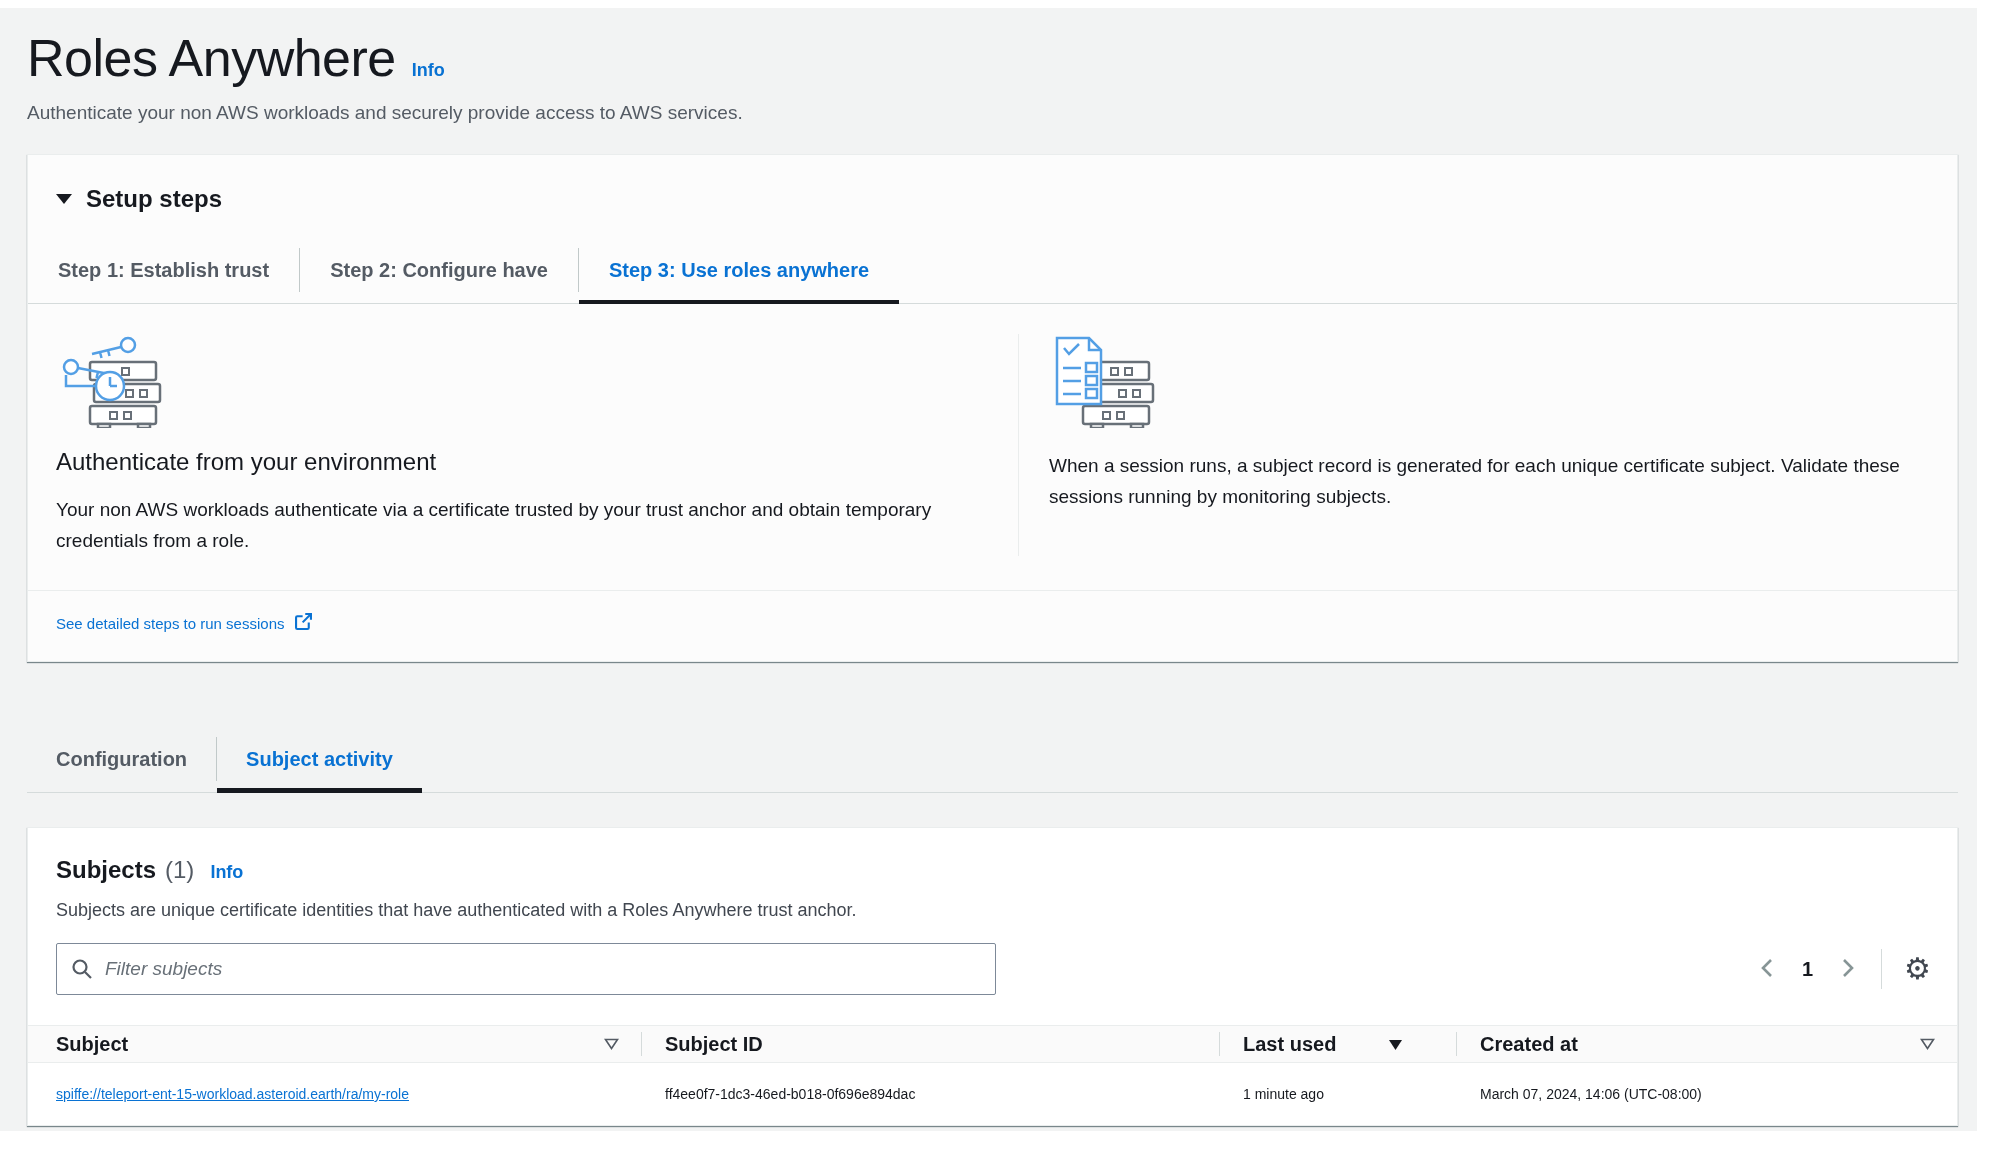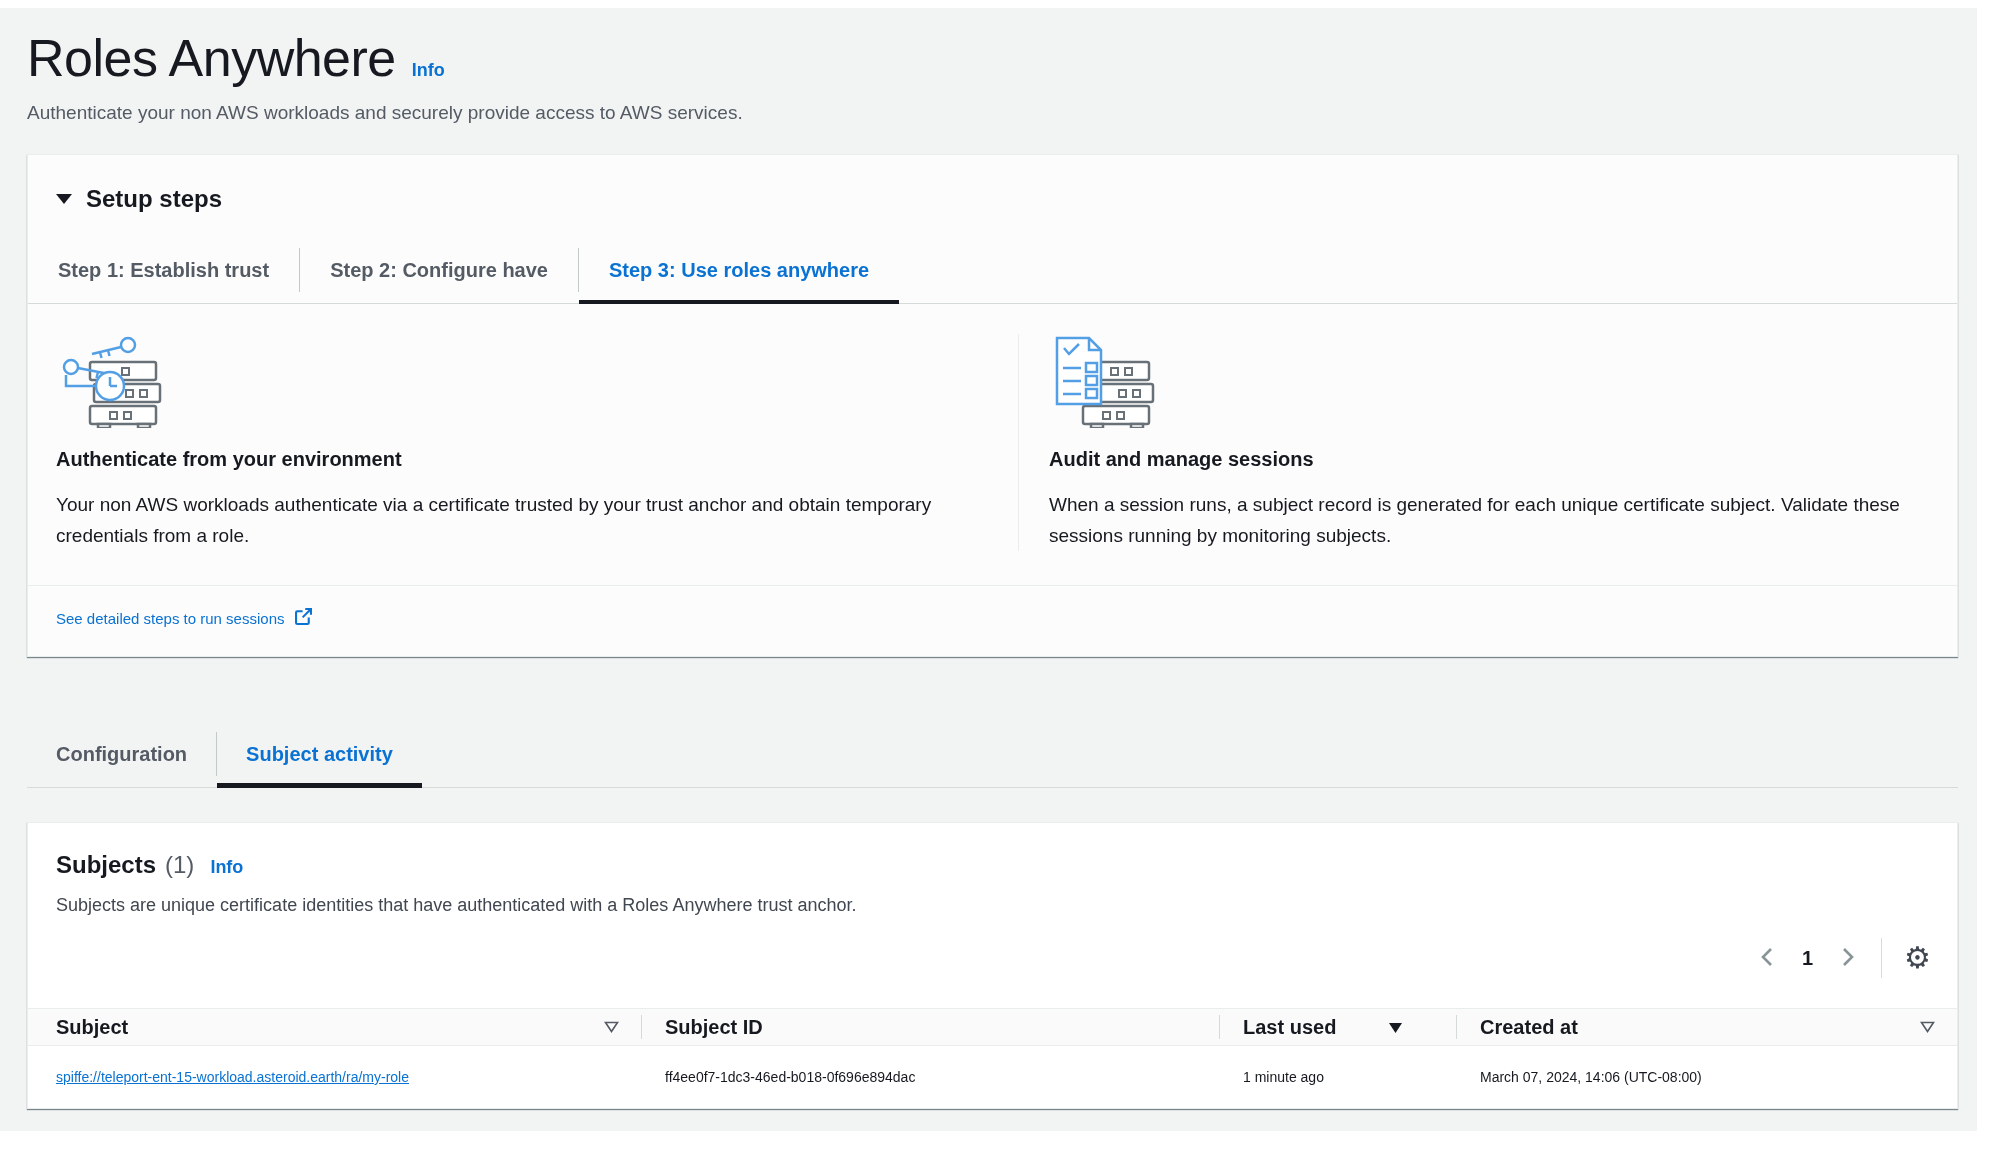--- a/index.html
+++ b/index.html
@@ -26,21 +26,21 @@
 
   .tabstrip { display:flex; align-items:stretch; border-bottom:1px solid #d5dbdb; }
   .tab { position:relative; display:flex; align-items:center; padding:0 30px; height:66px; font-size:20px; font-weight:700; color:#545b64; cursor:pointer; }
   .tab.active { color:#0972d3; }
   .tab.active::after { content:""; position:absolute; left:0; right:0; bottom:-1px; height:4px; background:#16191f; }
   .tab-divider { width:1px; background:#c1c9c9; align-self:center; height:44px; }
 
   .columns { display:flex; padding:30px 28px 34px; }
   .col-left { width:963px; padding-right:50px; border-right:1px solid #eaeded; }
   .col-right { flex:1; padding-left:30px; }
-  .col h3 { margin-top:16px; font-size:20px; font-weight:700; color:#16191f; }
+  .col h3 { margin-top:16px; font-size:24px; font-weight:400; color:#16191f; }
   .col p { margin-top:18px; font-size:19px; line-height:31px; color:#16191f; max-width:880px; }
 
   .setup-footer { border-top:1px solid #eaeded; padding:20px 28px 26px; }
   .ext-link { display:inline-flex; align-items:center; font-size:15px; color:#0972d3; text-decoration:none; cursor:pointer; }
   .ext-link svg { margin-left:9px; }
 
   
   .tabs2 { margin-top:64px; display:flex; align-items:stretch; border-bottom:1px solid #d5dbdb;text-align:center; }
   .tab2 { position:relative; display:flex; align-items:center; padding:0 29px; height:66px; font-size:20px; font-weight:700; color:#545b64; cursor:pointer; }
   .tab2.active { color:#0972d3; }
@@ -181,21 +181,20 @@
               <g stroke="#539fe5" stroke-width="2.5" fill="none">
                 <path d="M14 34 L32 34"></path>
                   <rect x="37" y="29" width="11" height="9"></rect>
                 <path d="M14 47 L32 47"></path>
                   <rect x="37" y="42" width="11" height="9"></rect>
                 <path d="M14 60 L32 60"></path>
                   <rect x="37" y="55" width="11" height="9"></rect>
               </g>
             </svg>
           </span>
-          <h3>Audit and manage sessions</h3>
           <p>When a session runs, a subject record is generated for each unique certificate subject. Validate these sessions running by monitoring subjects.</p>
         </div>
       </div>
 
       <div class="setup-footer">
         <a class="ext-link">
           <span>See detailed steps to run sessions</span>
           <span>
             <svg width="21" height="21" viewBox="0 0 24 24" fill="none" stroke="#0972d3" stroke-width="2.4">
               <path d="M18 13v6a1.5 1.5 0 0 1-1.5 1.5H5A1.5 1.5 0 0 1 3.5 19V7.5A1.5 1.5 0 0 1 5 6h6"></path>
@@ -217,20 +216,29 @@
       <div class="card-header">
         <div class="h2-row">
           <h2>Subjects</h2>
           <span class="count">(1)</span>
           <a class="info-link">Info</a>
         </div>
         <div class="card-desc">Subjects are unique certificate identities that have authenticated with a Roles Anywhere trust anchor.</div>
       </div>
 
       <div class="toolbar">
+        <div class="filter-wrap">
+          <span>
+            <svg width="22" height="22" viewBox="0 0 22 22" fill="none" stroke="#545b64" stroke-width="2.2">
+              <circle cx="9" cy="9" r="6.5"></circle>
+                <path d="M14 14 L20 20"></path>
+            </svg>
+          </span>
+          <input class="filter-input" type="text" placeholder="Filter subjects" style="">
+        </div>
         <div class="toolbar-spacer"></div>
         <button class="page-btn">
           <span>
             <svg width="14" height="20" viewBox="0 0 14 20" fill="none" stroke="#879596" stroke-width="2.6">
                 <path d="M11 2 L3 10 L11 18"></path>
               </svg>
           </span>
         </button>
         <span class="page-num">1</span>
         <button class="page-btn">

